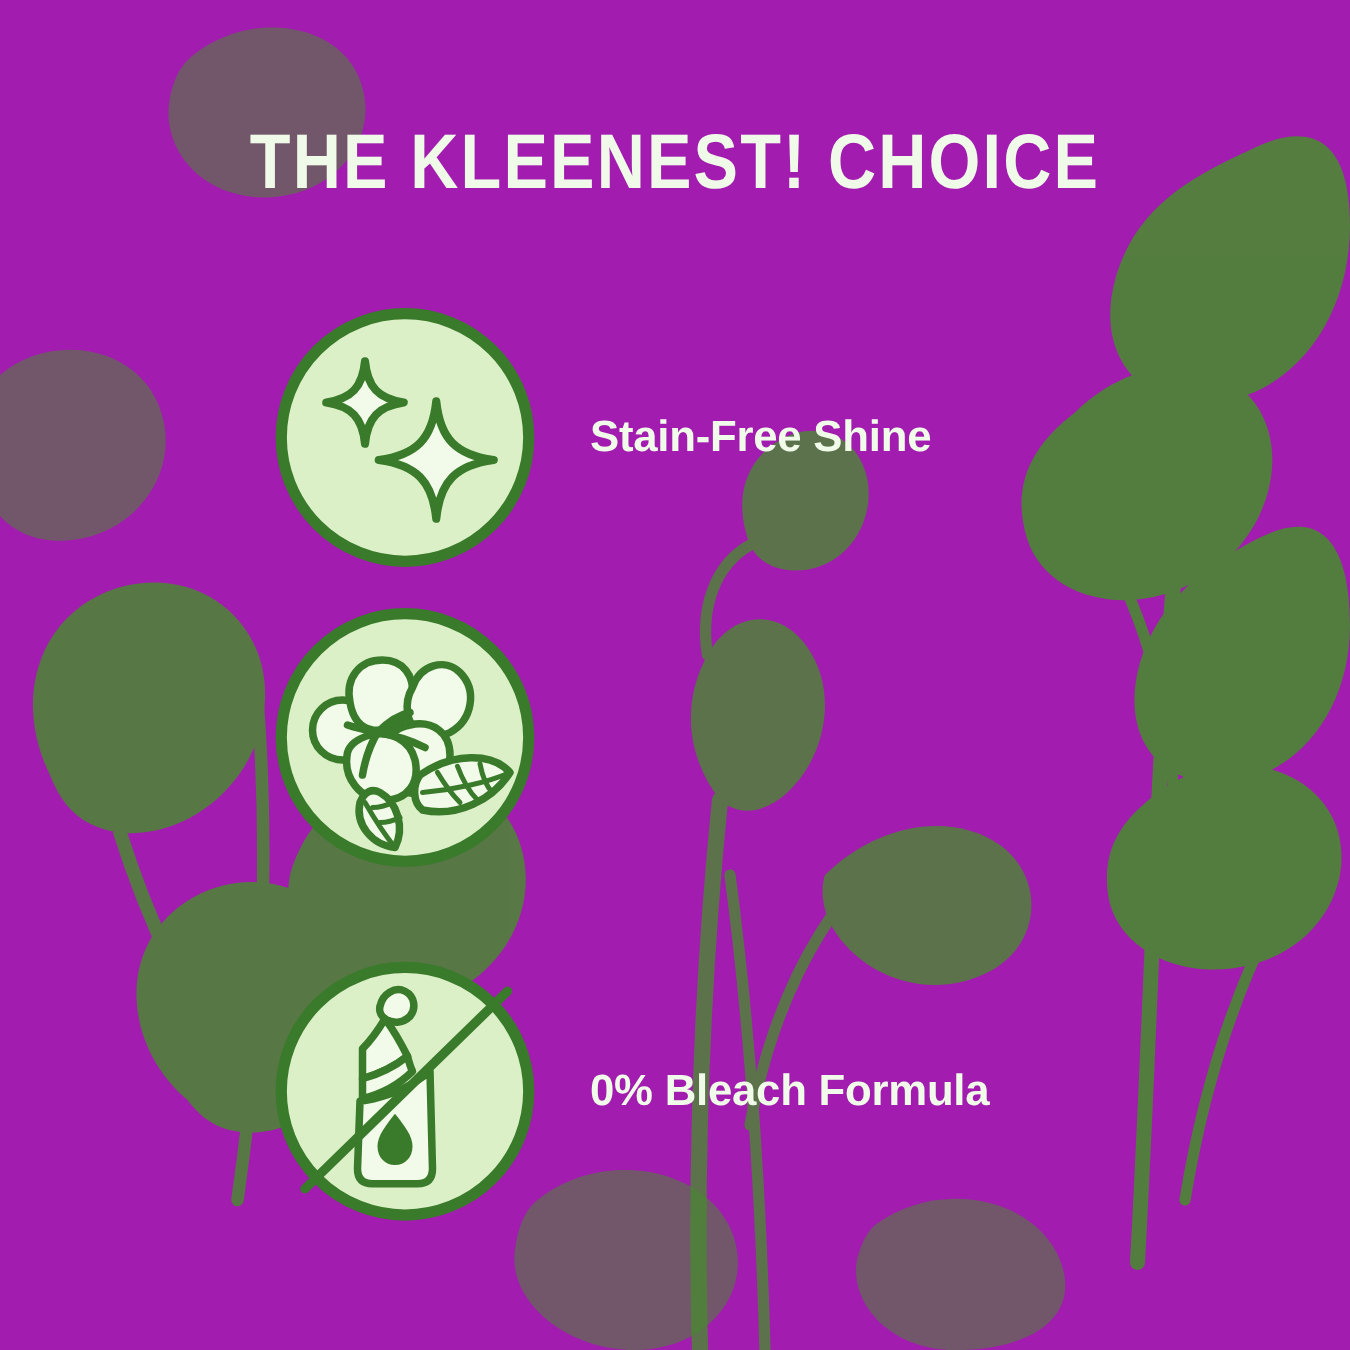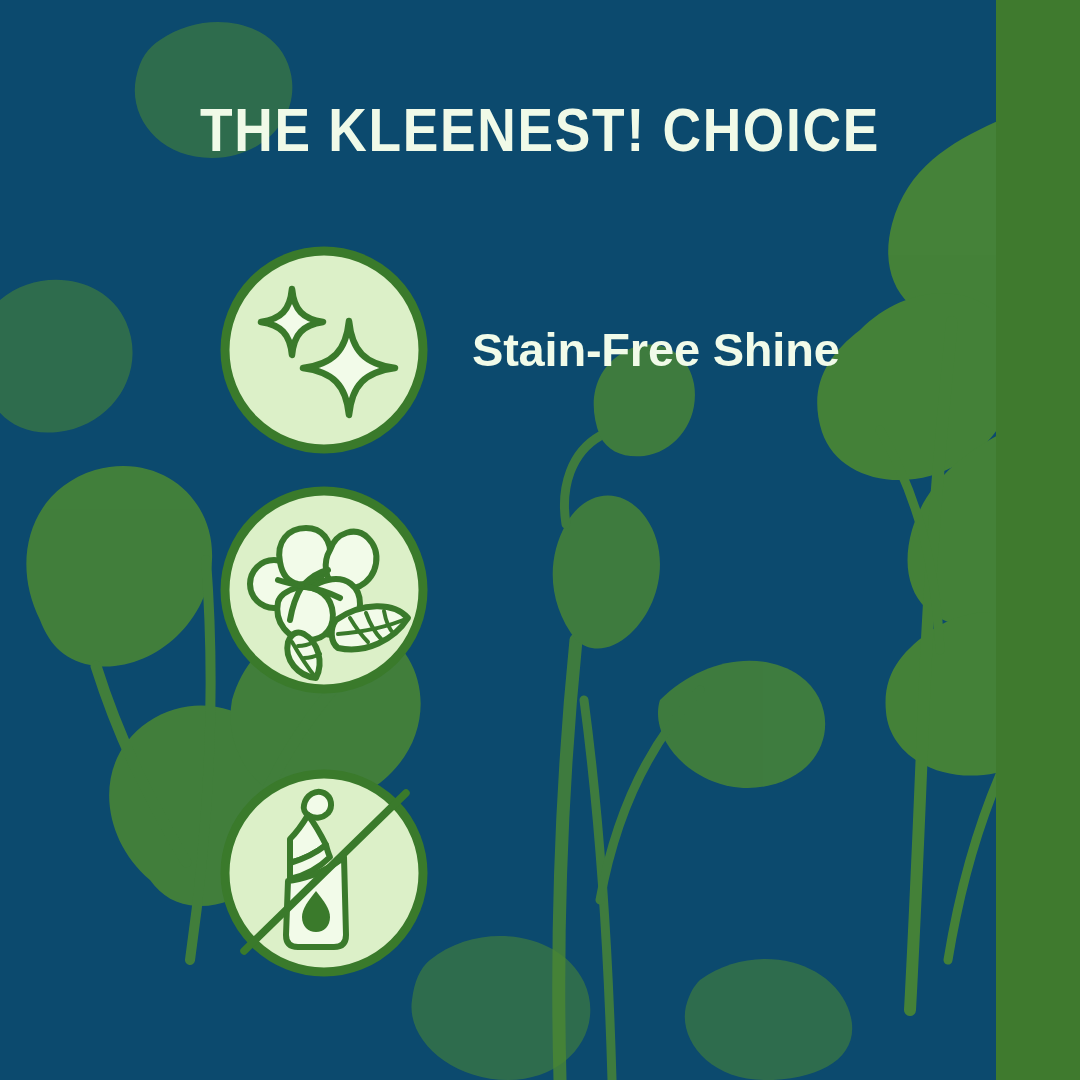--- a/index.html
+++ b/index.html
@@ -2,24 +2,24 @@
 <html><head>
 <meta charset="utf-8">
 <style>
   html, body {
     margin: 0;
     padding: 0;
     background: #3f7a2e;
   }
   #stage {
     position: relative;
-    width: 996px;
+    width: 1080px;
     height: 1080px;
     overflow: hidden;
-    background: #0c4a6e;
+    background: #a21caf;
     font-family: "Liberation Sans", sans-serif;
     -webkit-font-smoothing: antialiased;
   }
 
   
   #bg-art {
     position: absolute;
     inset: 0;
     width: 1080px;
     height: 1080px;
@@ -63,21 +63,21 @@
     width: 212px;
     height: 212px;
     margin-left: 218px;
   }
   .badge svg { display: block; width: 212px; height: 212px; overflow: visible; }
 
   .row-label {
     flex: 0 0 auto;
     margin-left: 42px;
     color: #f1fbe9;
-    font-size: 47px;
+    font-size: 35px;
     font-weight: bold;
     line-height: 56px;
     letter-spacing: -0.2px;
     white-space: pre-line;
   }
 </style>
 </head>
 <body>
 
 <div id="stage">
@@ -234,15 +234,16 @@
                    L128,168 C128,176 124,180 116,180 L80,180
                    C72,180 68,176 68,168 Z"></path>
 
           <path d="M98,124 C106,134 112,142 112,150 C112,159 106,165 98,165
                    C90,165 84,159 84,150 C84,142 90,134 98,124 Z" fill="#3a7a2b" stroke="none"></path>
         </g>
 
         <line x1="26" y1="184" x2="188" y2="26" stroke="#3a7a2b" stroke-width="7.5" stroke-linecap="round"></line>
       </svg>
     </div>
+    <div class="row-label">0% Bleach Formula</div>
   </div>
 
 </div>
 
 </body></html>

